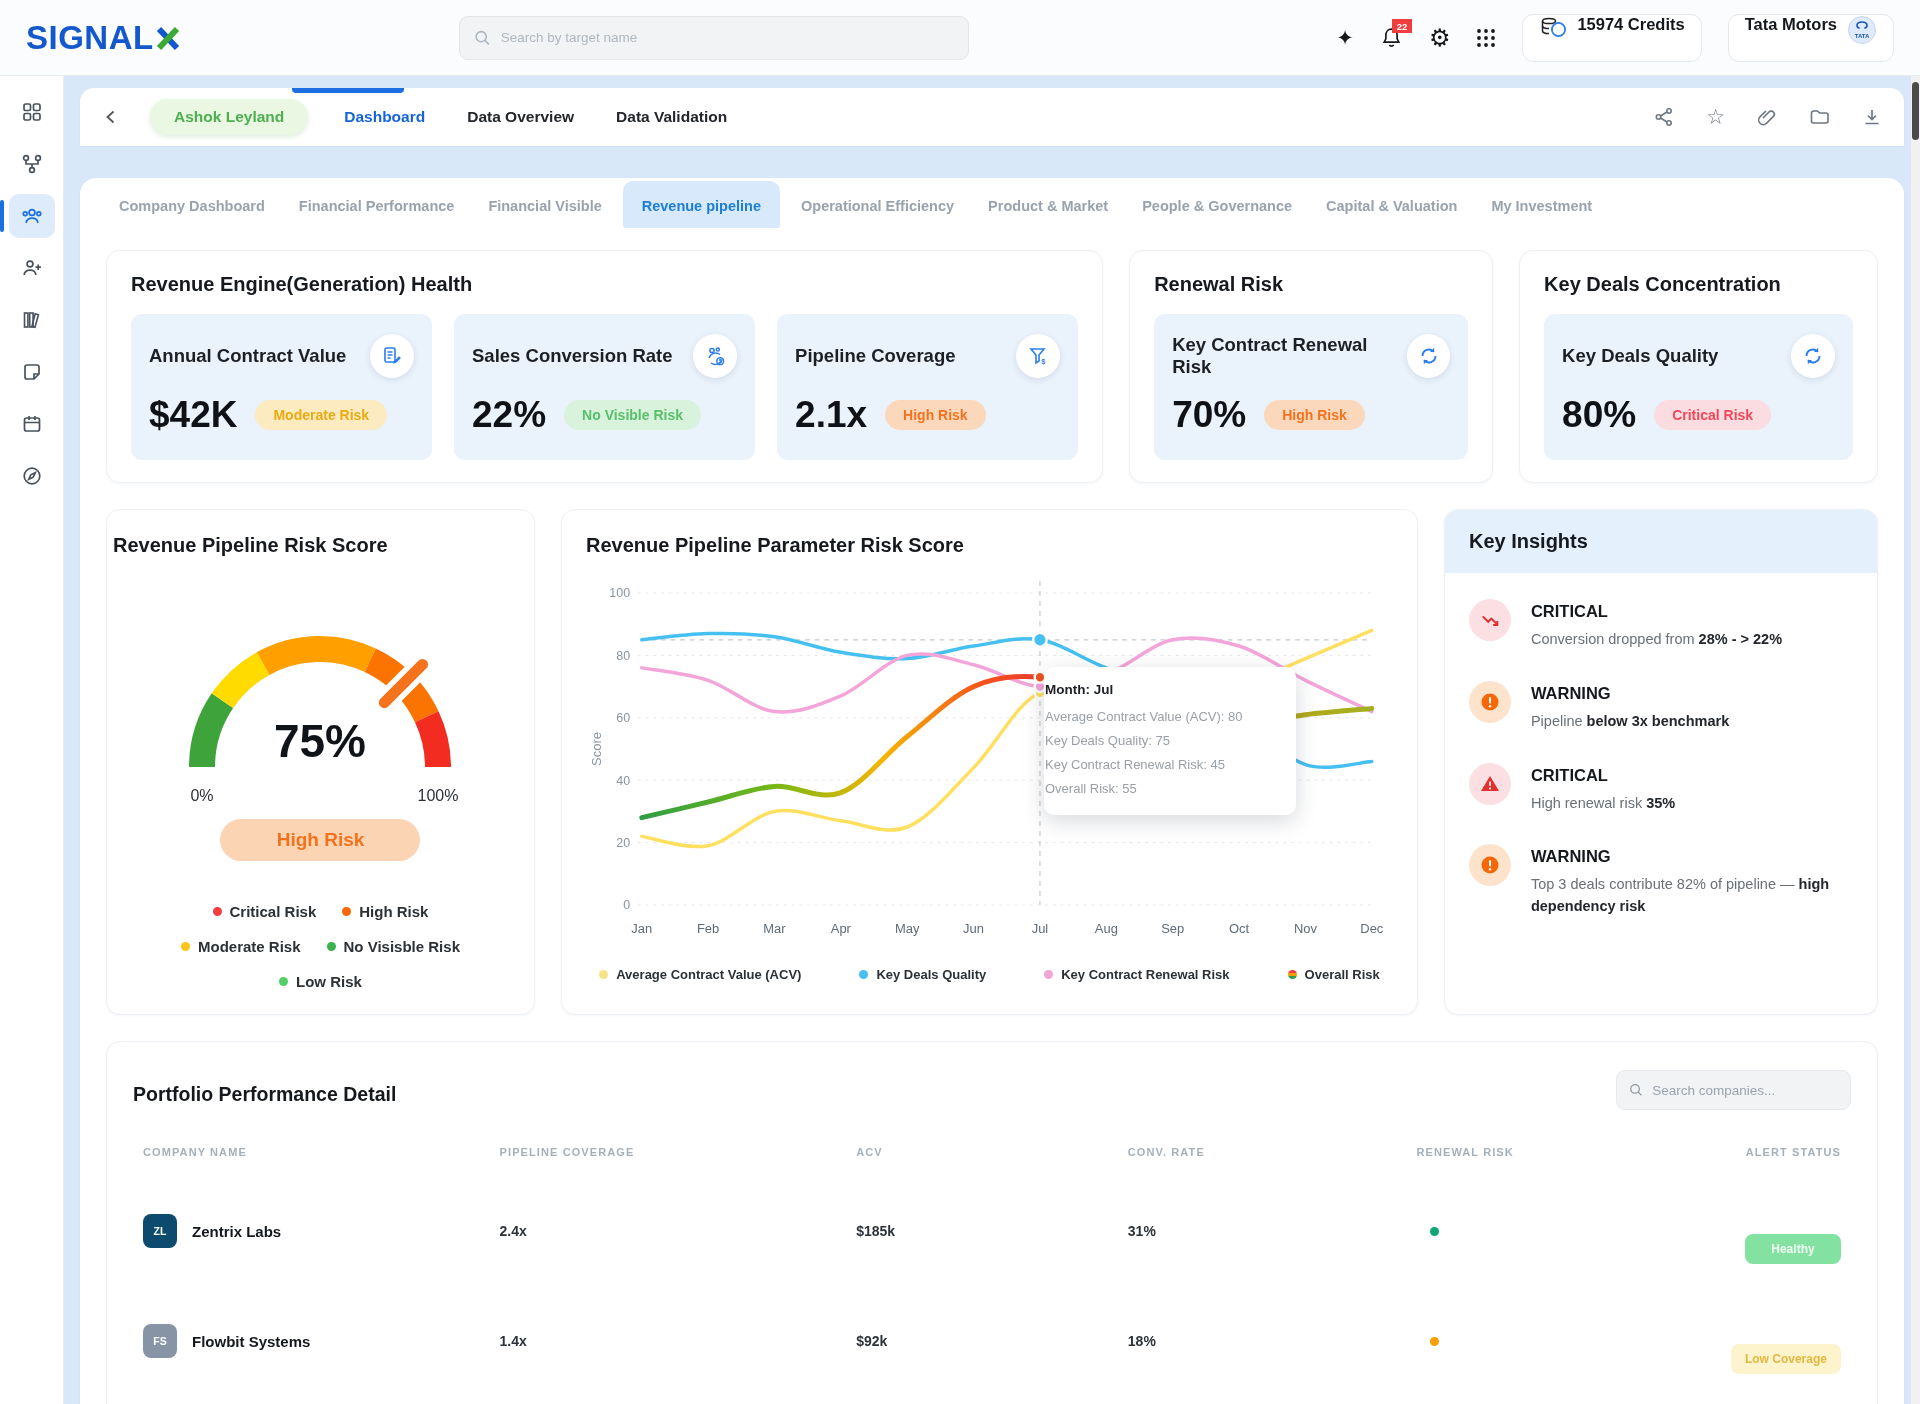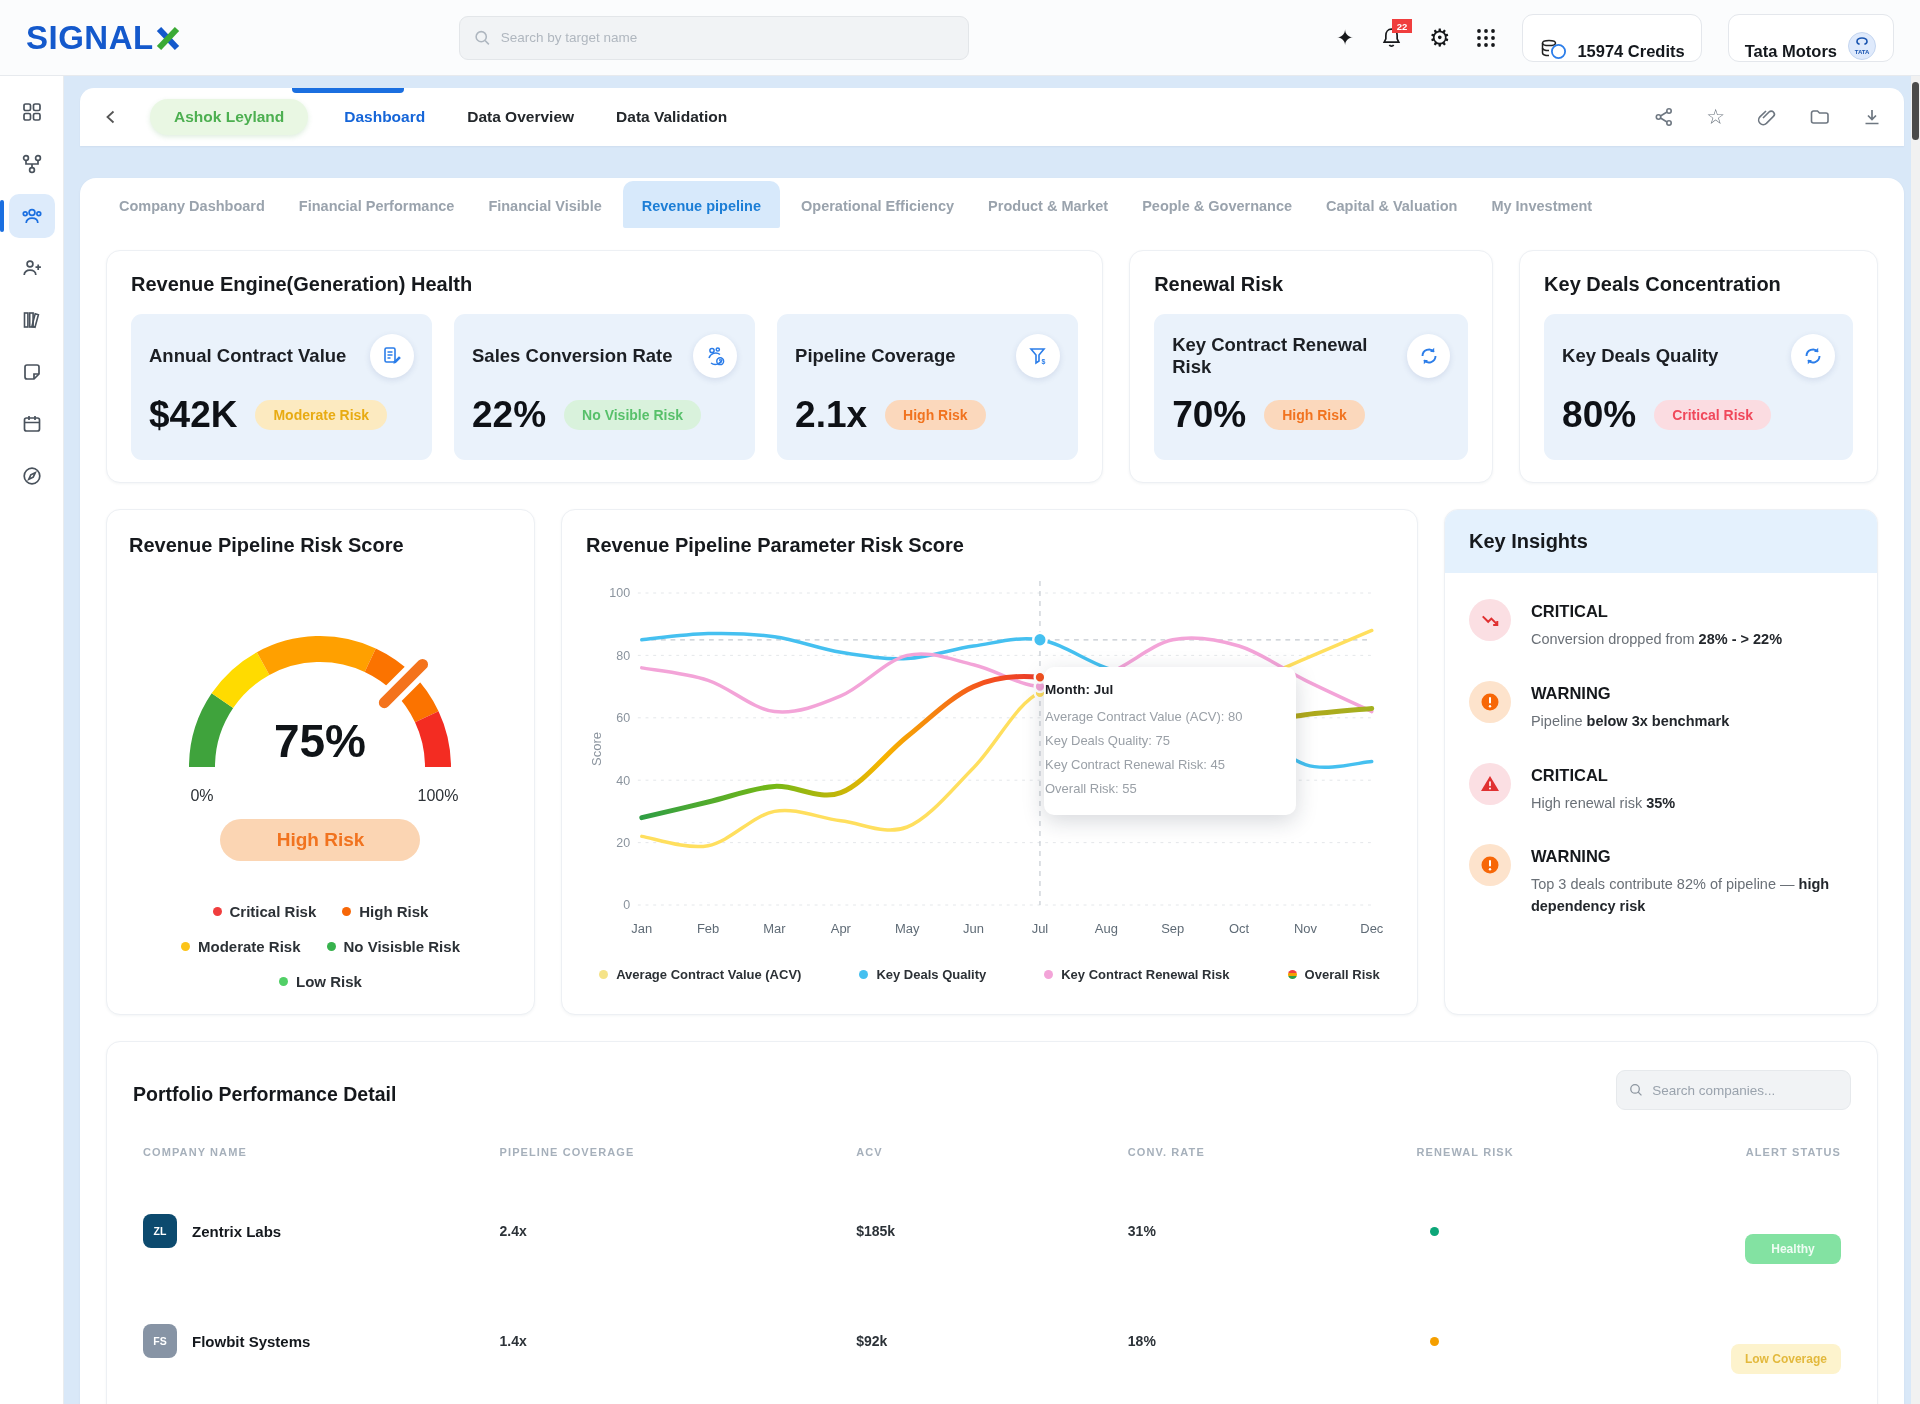--- a/index.html
+++ b/index.html
@@ -16,21 +16,21 @@
   .search-box input { border:none; outline:none; background:transparent; font-size:13.5px; color:#333; width:100%;
     font-family:inherit; }
   .search-box input::placeholder { color:#b0b7bf; }
   .header-right { margin-left:auto; display:flex; align-items:center; gap:26px; }
   .hicon { position:relative; cursor:pointer; display:flex; align-items:center; color:#16181b; }
   .sparkle { font-size:21px; }
   .gear { font-size:24px; line-height:1; }
   .bell-badge { position:absolute; top:-7px; right:-9px; background:#f03e3e; color:#fff; font-size:9.5px;
     font-weight:700; border-radius:0; padding:1.5px 4.5px; }
   .pill-box { height:48px; background:#fff; border:1px solid #e4e7ec; border-radius:11px; display:flex;
-    align-items:flex-end; gap:10px; padding:0 16px; font-size:16.5px; font-weight:700; color:#14181d; }
+    align-items:flex-start; gap:10px; padding:0 16px; font-size:16.5px; font-weight:700; color:#14181d; }
 
   
   .app-row { display:flex; height:1328px; }
   .sidebar { width:64px; background:#fff; border-right:1px solid #e9ecef; padding-top:14px;
     display:flex; flex-direction:column; align-items:center; gap:8px; flex-shrink:0; }
   .side-item { width:46px; height:44px; border-radius:10px; display:flex; align-items:center; justify-content:center;
     color:#49525c; cursor:pointer; position:relative; }
   .side-item.active { background:#ddebfb; color:#1b6fe0; }
   .side-item.active::before { content:""; position:absolute; left:-9px; top:6px; bottom:6px; width:4px;
     background:#1b6fe0; border-radius:3px; }
@@ -70,21 +70,21 @@
   .tile-value-row { display:flex; align-items:center; gap:18px; margin-top:16px; }
   .tile-value { font-size:37px; font-weight:800; color:#0e1116; }
   .badge { font-size:14px; font-weight:700; padding:7px 18px; border-radius:17px; white-space:nowrap; }
   .badge.moderate { background:#fceac0; color:#e8ab12; }
   .badge.none { background:#d9f2dc; color:#57c06a; }
   .badge.high { background:#fbd8bc; color:#f1731f; }
   .badge.critical { background:#fbdce1; color:#f0485a; }
 
   
   .row2 { display:grid; grid-template-columns:423fr 845fr 428fr; gap:26px; margin-top:26px; }
-  .gauge-card { padding:24px 22px; display:flex; flex-direction:column; align-items:center; }
+  .gauge-card { padding:24px 6px; display:flex; flex-direction:column; align-items:center; }
   .gauge-card .card-title { align-self:flex-start; }
   .status-pill { background:#fbd5b3; color:#f1731f; font-weight:800; font-size:19px; padding:10px 0;
     width:200px; text-align:center; border-radius:22px; margin-top:6px; }
   .gauge-legend { display:flex; flex-wrap:wrap; justify-content:center; column-gap:26px; row-gap:18px;
     margin-top:42px; max-width:330px; }
   .leg-item { display:flex; align-items:center; gap:8px; font-size:15px; color:#2c3136; font-weight:600; }
   .dot { width:9px; height:9px; border-radius:50%; flex-shrink:0; }
 
   .chart-card { padding:24px 24px 16px 24px; position:relative; }
   .chart-wrap { position:relative; margin-top:10px; }

